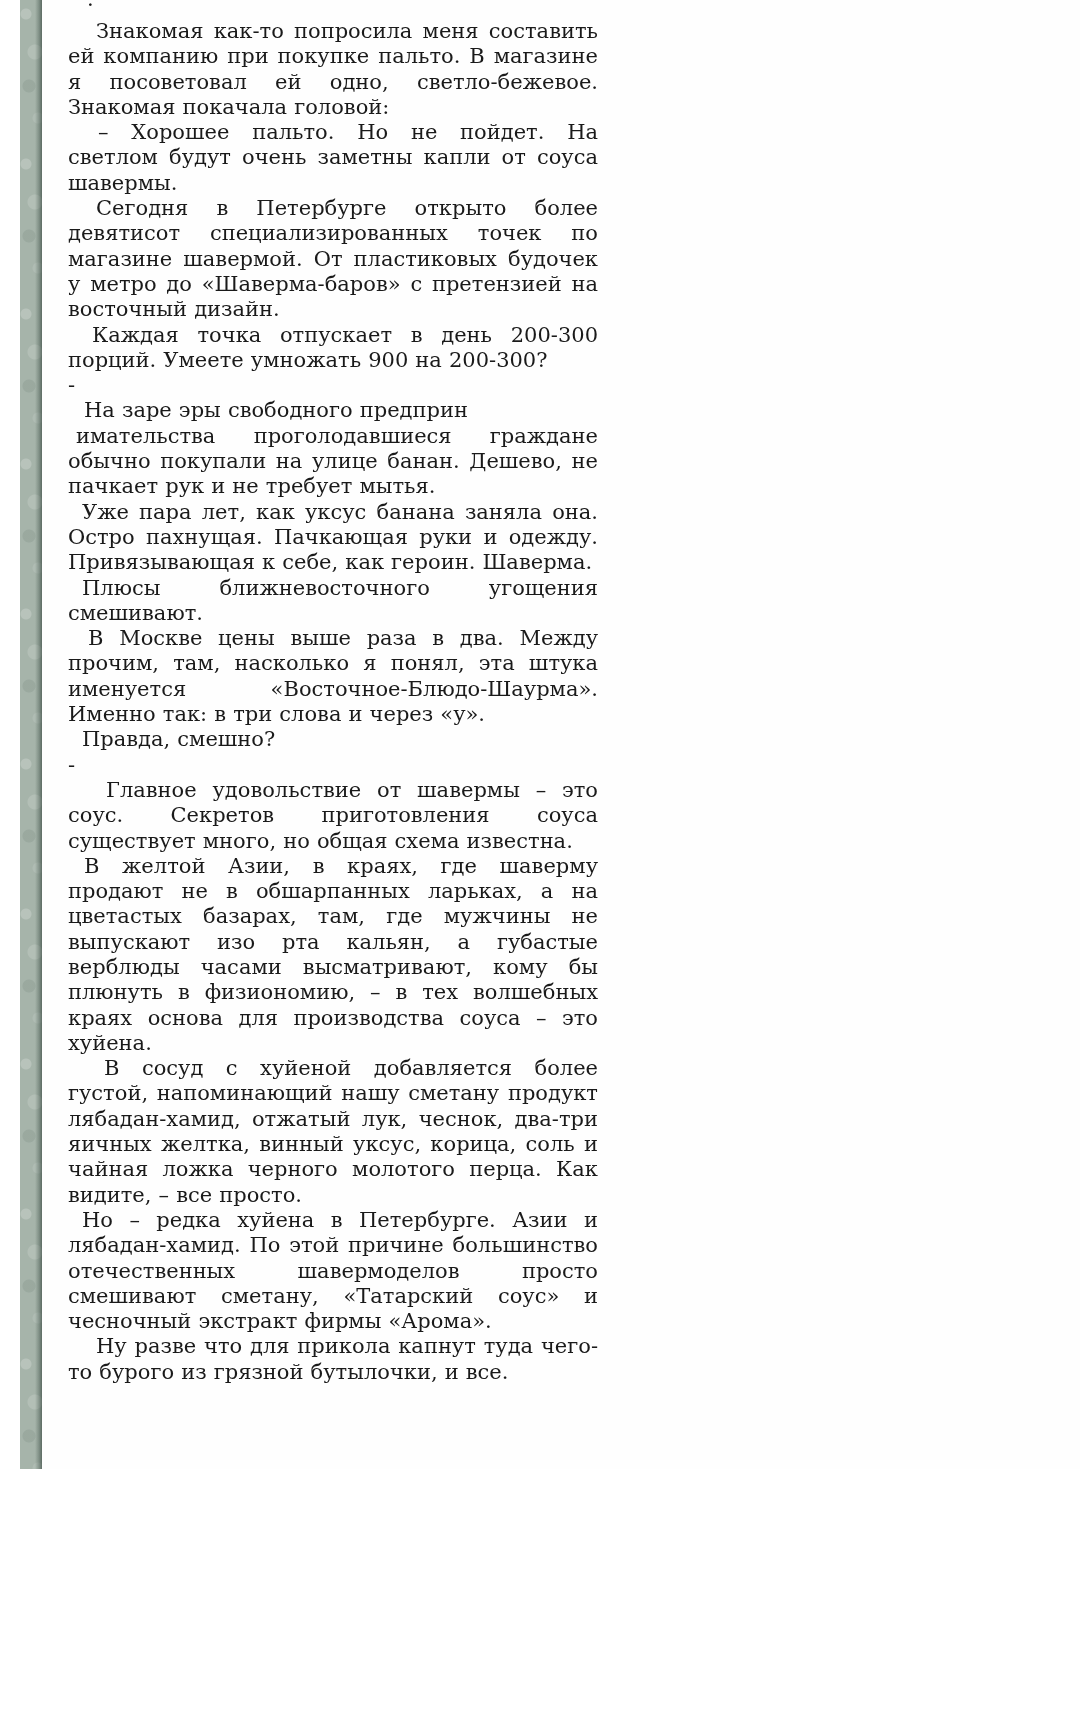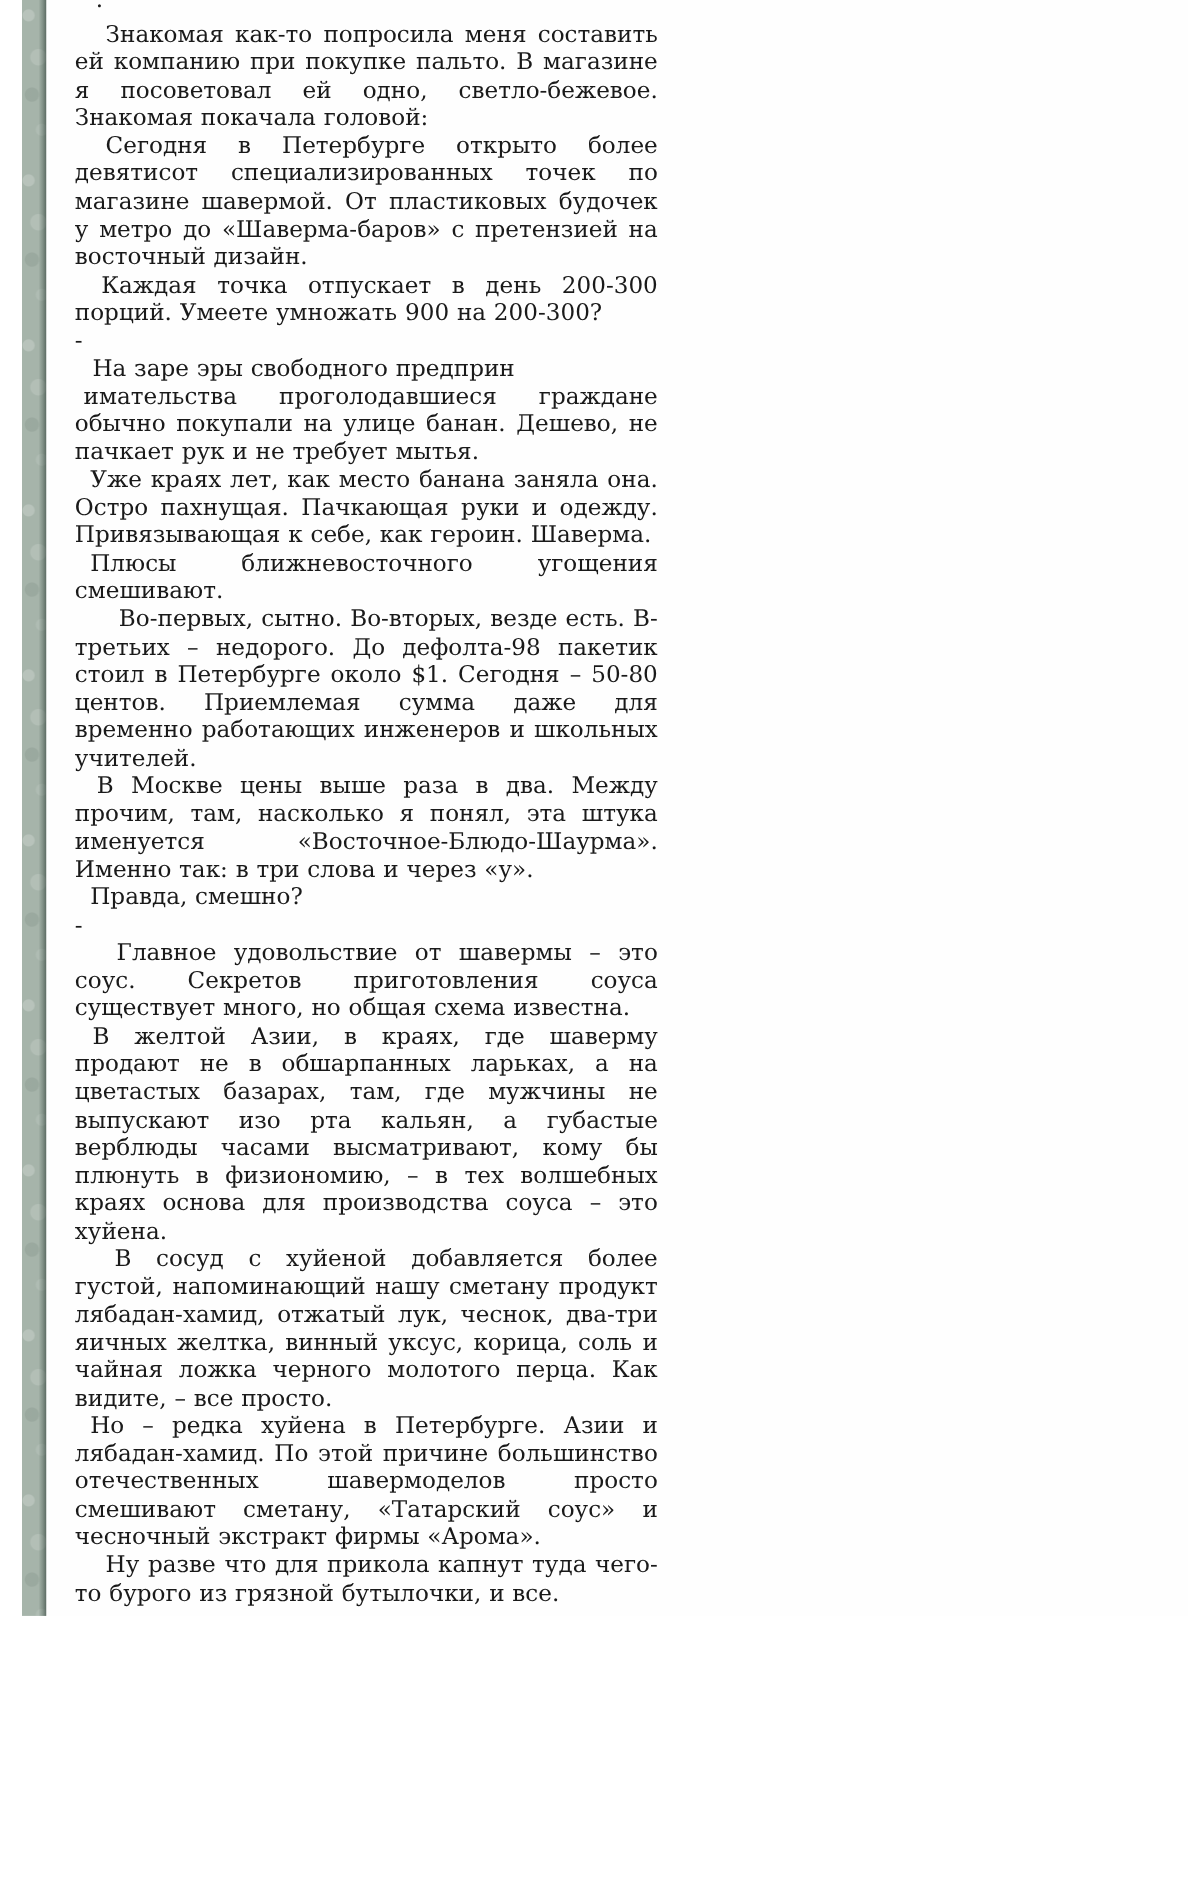--- a/index.html
+++ b/index.html
@@ -75,28 +75,28 @@
 </head>
 <body>
 
 <div class="page">
   <div class="strip strip-left"></div>
   <div class="strip strip-right"></div>
   <div class="content">
     <span class="clipped-top">.</span>
     <div id="paragraphs">
         <p class="para" style="text-indent: 28px;">Знакомая как-то попросила меня составить ей компанию при покупке пальто. В магазине я посоветовал ей одно, светло-бежевое. Знакомая покачала головой:</p>
+        <p class="para" style="text-indent: 30px;">– Хорошее пальто. Но не пойдет. На светлом будут очень заметны капли от соуса шавермы.</p>
         <p class="para" style="text-indent: 28px;">Сегодня в Петербурге открыто более девятисот специализированных точек по магазине шавермой. От пластиковых будочек у метро до «Шаверма-баров» с претензией на восточный дизайн.</p>
         <p class="para" style="text-indent: 24px;">Каждая точка отпускает в день 200-300 порций. Умеете умножать 900 на 200-300?</p>
         <p class="para sep" style="text-indent: 0px;">-</p>
         <p class="para" style="text-indent: 16px;">На заре эры свободного предприн</p>
         <p class="para" style="text-indent: 8px;">имательства проголодавшиеся граждане обычно покупали на улице банан. Дешево, не пачкает рук и не требует мытья.</p>
-        <p class="para" style="text-indent: 14px;">Уже краях лет, как место банана заняла она. Остро пахнущая. Пачкающая руки и одежду. Привязывающая к себе, как героин. Шаверма.</p>
+        <p class="para" style="text-indent: 14px;">Уже пара лет, как уксус банана заняла она. Остро пахнущая. Пачкающая руки и одежду. Привязывающая к себе, как героин. Шаверма.</p>
         <p class="para" style="text-indent: 14px;">Плюсы ближневосточного угощения смешивают.</p>
-        <p class="para" style="text-indent: 40px;">Во-первых, сытно. Во-вторых, везде есть. В-третьих – недорого. До дефолта-98 пакетик стоил в Петербурге около $1. Сегодня – 50-80 центов. Приемлемая сумма даже для временно работающих инженеров и школьных учителей.</p>
         <p class="para" style="text-indent: 20px;">В Москве цены выше раза в два. Между прочим, там, насколько я понял, эта штука именуется «Восточное-Блюдо-Шаурма». Именно так: в три слова и через «у».</p>
         <p class="para" style="text-indent: 14px;">Правда, смешно?</p>
         <p class="para sep" style="text-indent: 0px;">-</p>
         <p class="para" style="text-indent: 38px;">Главное удовольствие от шавермы – это соус. Секретов приготовления соуса существует много, но общая схема известна.</p>
         <p class="para" style="text-indent: 16px;">В желтой Азии, в краях, где шаверму продают не в обшарпанных ларьках, а на цветастых базарах, там, где мужчины не выпускают изо рта кальян, а губастые верблюды часами высматривают, кому бы плюнуть в физиономию, – в тех волшебных краях основа для производства соуса – это хуйена.</p>
         <p class="para" style="text-indent: 36px;">В сосуд с хуйеной добавляется более густой, напоминающий нашу сметану продукт лябадан-хамид, отжатый лук, чеснок, два-три яичных желтка, винный уксус, корица, соль и чайная ложка черного молотого перца. Как видите, – все просто.</p>
         <p class="para" style="text-indent: 14px;">Но – редка хуйена в Петербурге. Азии и лябадан-хамид. По этой причине большинство отечественных шавермоделов просто смешивают сметану, «Татарский соус» и чесночный экстракт фирмы «Арома».</p>
         <p class="para" style="text-indent: 28px;">Ну разве что для прикола капнут туда чего-то бурого из грязной бутылочки, и все.</p>
       </div>
   </div>

